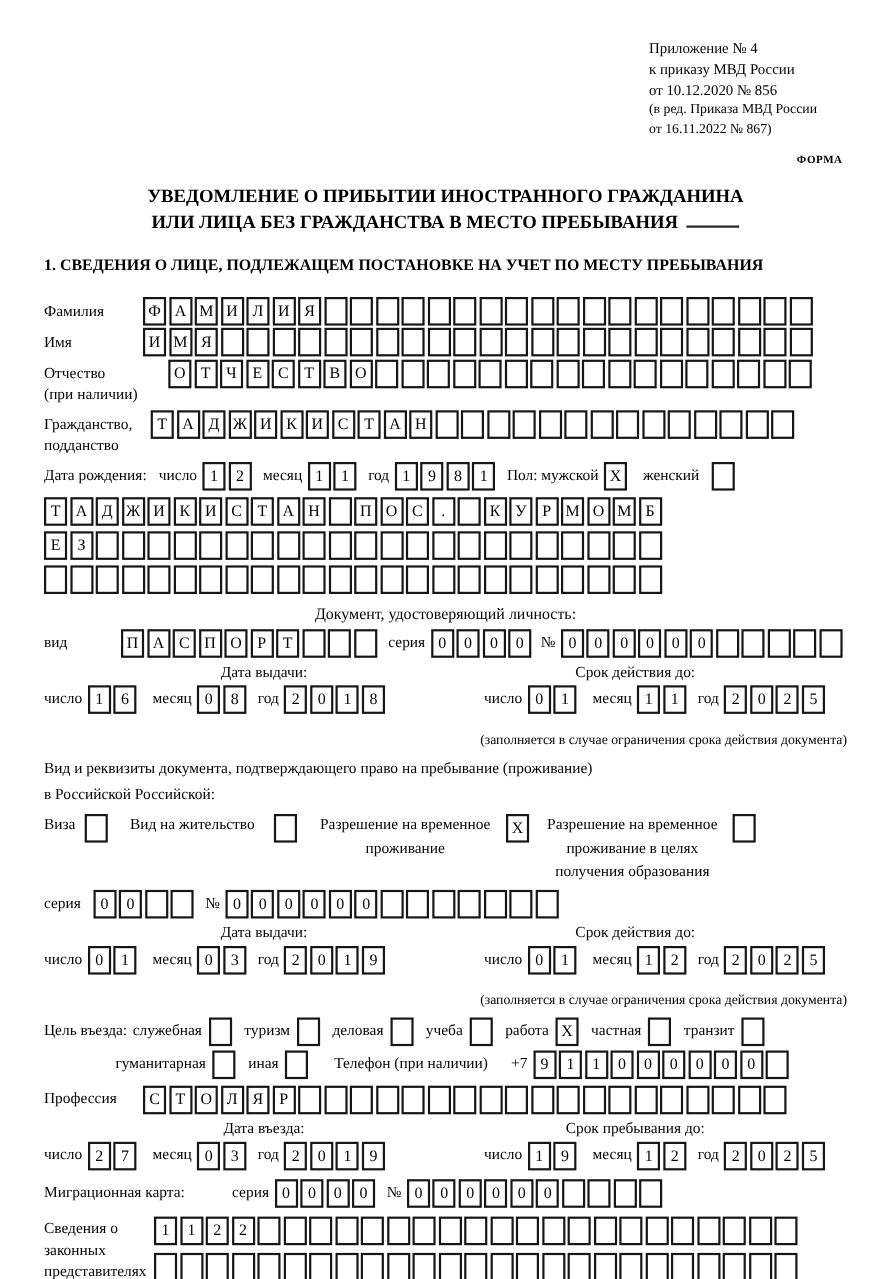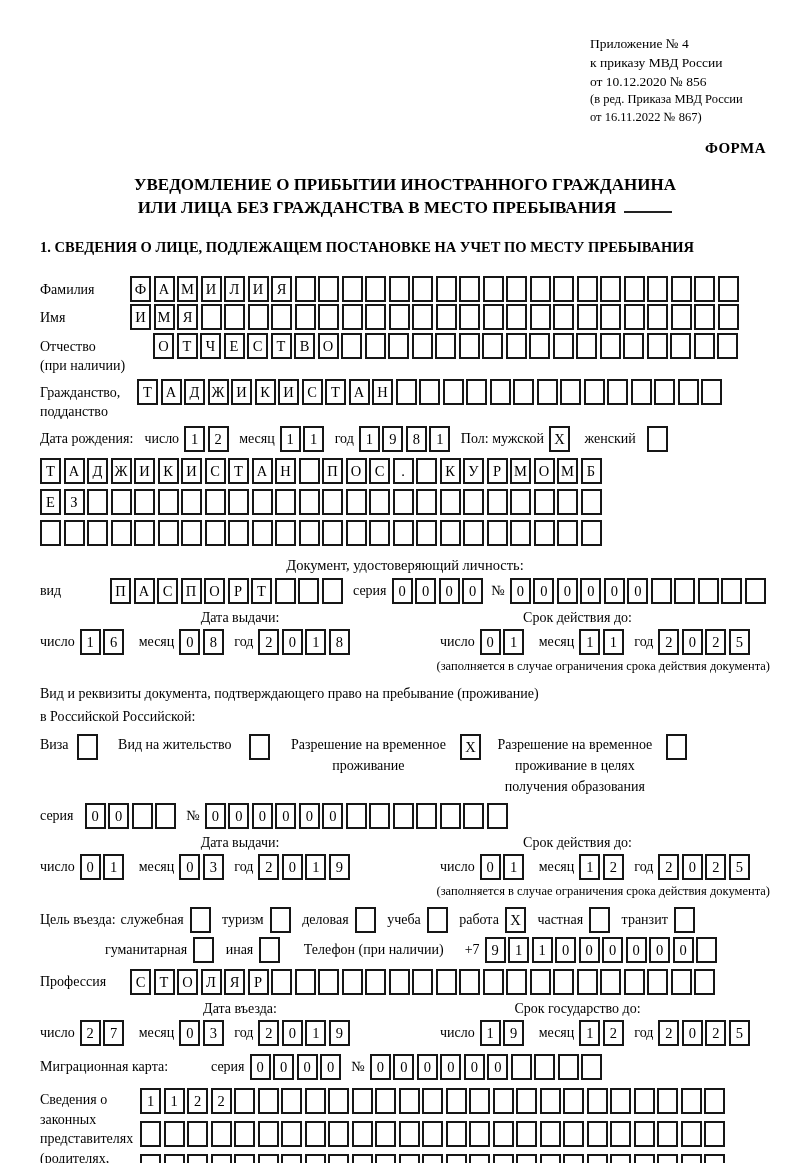--- a/index.html
+++ b/index.html
@@ -4,21 +4,21 @@
 <style>
   html,body{margin:0;padding:0;background:#fff;}
   .page{
     width:800px;height:1163px;box-sizing:border-box;position:relative;
     padding:34px 30px 12px 40px;background:#fff;color:#000;
     font-family:"Liberation Serif", serif;font-size:14px;overflow:hidden;
   }
   
   .note{margin-left:550px;width:225px;font-size:13.5px;line-height:19px;}
   .note .small{font-size:12.5px;line-height:17.5px;}
-  .forma{font-weight:bold;font-size:15px;text-align:right;margin-top:14px;padding-right:4px;letter-spacing:.5px;}
+  .forma{font-weight:bold;font-size:10px;text-align:right;margin-top:14px;padding-right:4px;letter-spacing:.5px;}
   
   .title{margin-top:16px;text-align:center;font-weight:bold;font-size:17px;line-height:23px;}
   .tline{display:inline-block;width:48px;border-bottom:2px solid #222;margin-left:8px;vertical-align:baseline;}
   .sheading{margin-top:20px;font-weight:bold;font-size:14.5px;}
   
   .frow{display:flex;align-items:flex-start;}
   .flabel{flex:0 0 auto;line-height:19px;padding-top:4px;}
   .w90{width:90px;} .w97{width:97px;} .w113{width:113px;} .w100{width:100px;}
   .boxes{display:inline-flex;white-space:nowrap;}
   .box{
@@ -34,21 +34,21 @@
   .dl{margin-right:5px;}
   .ml12{margin-left:12px;} .ml8{margin-left:8px;} .ml6{margin-left:6px;} .ml16{margin-left:16px;}
   .center-head{font-weight:normal;text-align:center;margin:6px 0 4px 0;font-size:14.5px;}
   
   .dsec{display:flex;margin-top:6px;}
   .dcol1{width:345px;flex:0 0 auto;}
   .dcol2{flex:1;}
   .dtitle{text-align:center;margin-bottom:3px;}
   .dtitle.padl{padding-left:55px;}
   .dfields{display:flex;align-items:center;}
-  .dnote{font-size:12.5px;text-align:right;margin-top:4px;}
+  .dnote{font-size:12.5px;text-align:right;margin-top:16px;}
   
   .ropts{display:flex;align-items:flex-start;margin-top:6px;}
   .ropt{display:flex;align-items:flex-start;}
   .rlabel{line-height:21px;}
   .rlabel.center{text-align:center;}
   .gap8{margin-left:8px;} .gap14{margin-left:14px;} .gap18{margin-left:18px;}
   .cbox{flex:0 0 auto;}
   
   .optrow{display:flex;align-items:center;}
   .opt{display:flex;align-items:center;margin-right:9px;}
@@ -616,21 +616,21 @@
         <span class="dl ml8">год</span>
         <span class="boxes">
             <span class="box">2</span>
             <span class="box">0</span>
             <span class="box">1</span>
             <span class="box">9</span>
           </span>
       </div>
     </div>
     <div class="dcol2">
-      <div class="dtitle">Срок государство до:</div>
+      <div class="dtitle">Срок пребывания до:</div>
       <div class="dfields" style="padding-left:55px;">
         <span class="dl">число</span>
         <span class="boxes">
             <span class="box">1</span>
             <span class="box">9</span>
           </span>
         <span class="dl ml12">месяц</span>
         <span class="boxes">
             <span class="box">1</span>
             <span class="box">2</span>

